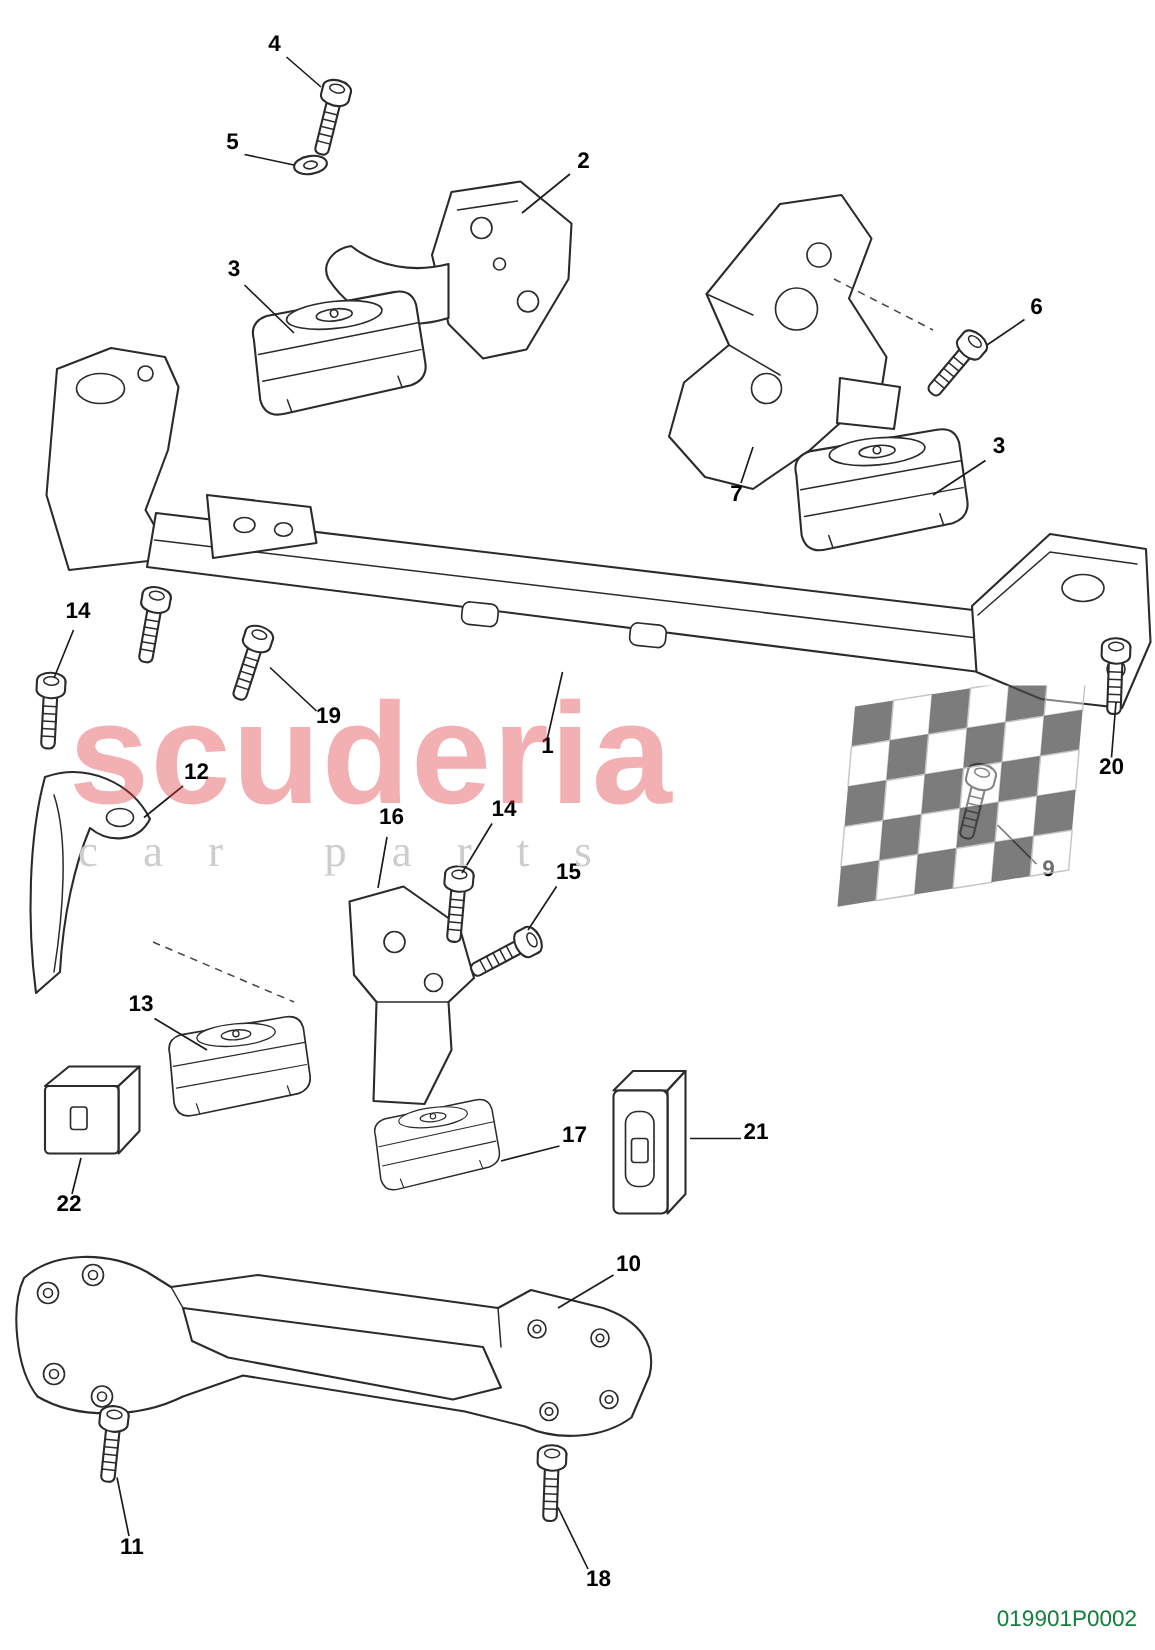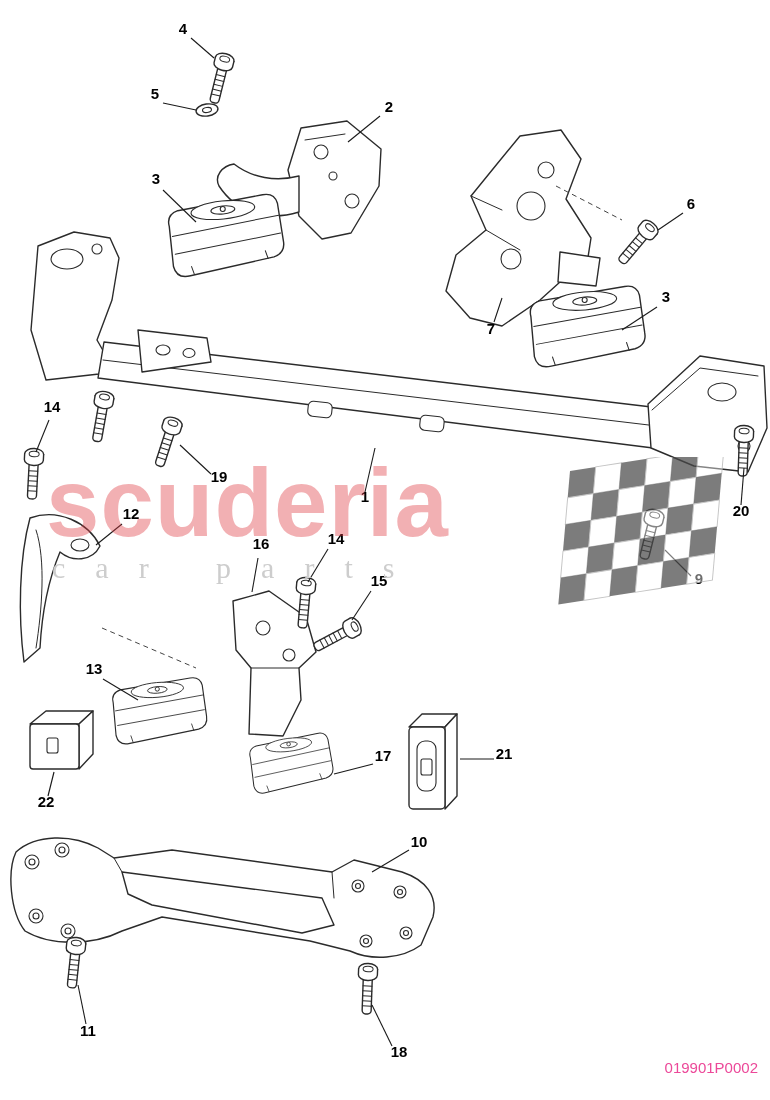--- a/index.html
+++ b/index.html
@@ -17,21 +17,21 @@
   .watermark{position:absolute;left:46px;top:455px;width:700px;pointer-events:none;}
   .wm-brand{
     display:block;font-size:96px;font-weight:bold;line-height:1;
     color:rgba(222,58,64,0.40);letter-spacing:1px;
   }
   .wm-flag{position:absolute;left:498px;top:2px;}
   .wm-sub{
     padding-left:6px;font-size:30px;color:#cdcdcd;
     letter-spacing:30px;white-space:nowrap;font-family:Liberation Serif, serif;
   }
-  .part-code{position:absolute;right:12px;bottom:24px;font-size:15px;color:#ec4899;}
+  .part-code{position:absolute;right:12px;bottom:12px;font-size:15px;color:#15803d;}
 </style>
 </head>
 <body>
 
 <div class="canvas">
 
   <svg id="art" width="770" height="1100" viewBox="0 0 770 1100">
     <defs>
       <g id="bolt-sym">
         <rect class="part" x="-4.5" y="4" width="9" height="38" rx="3.5"></rect>

